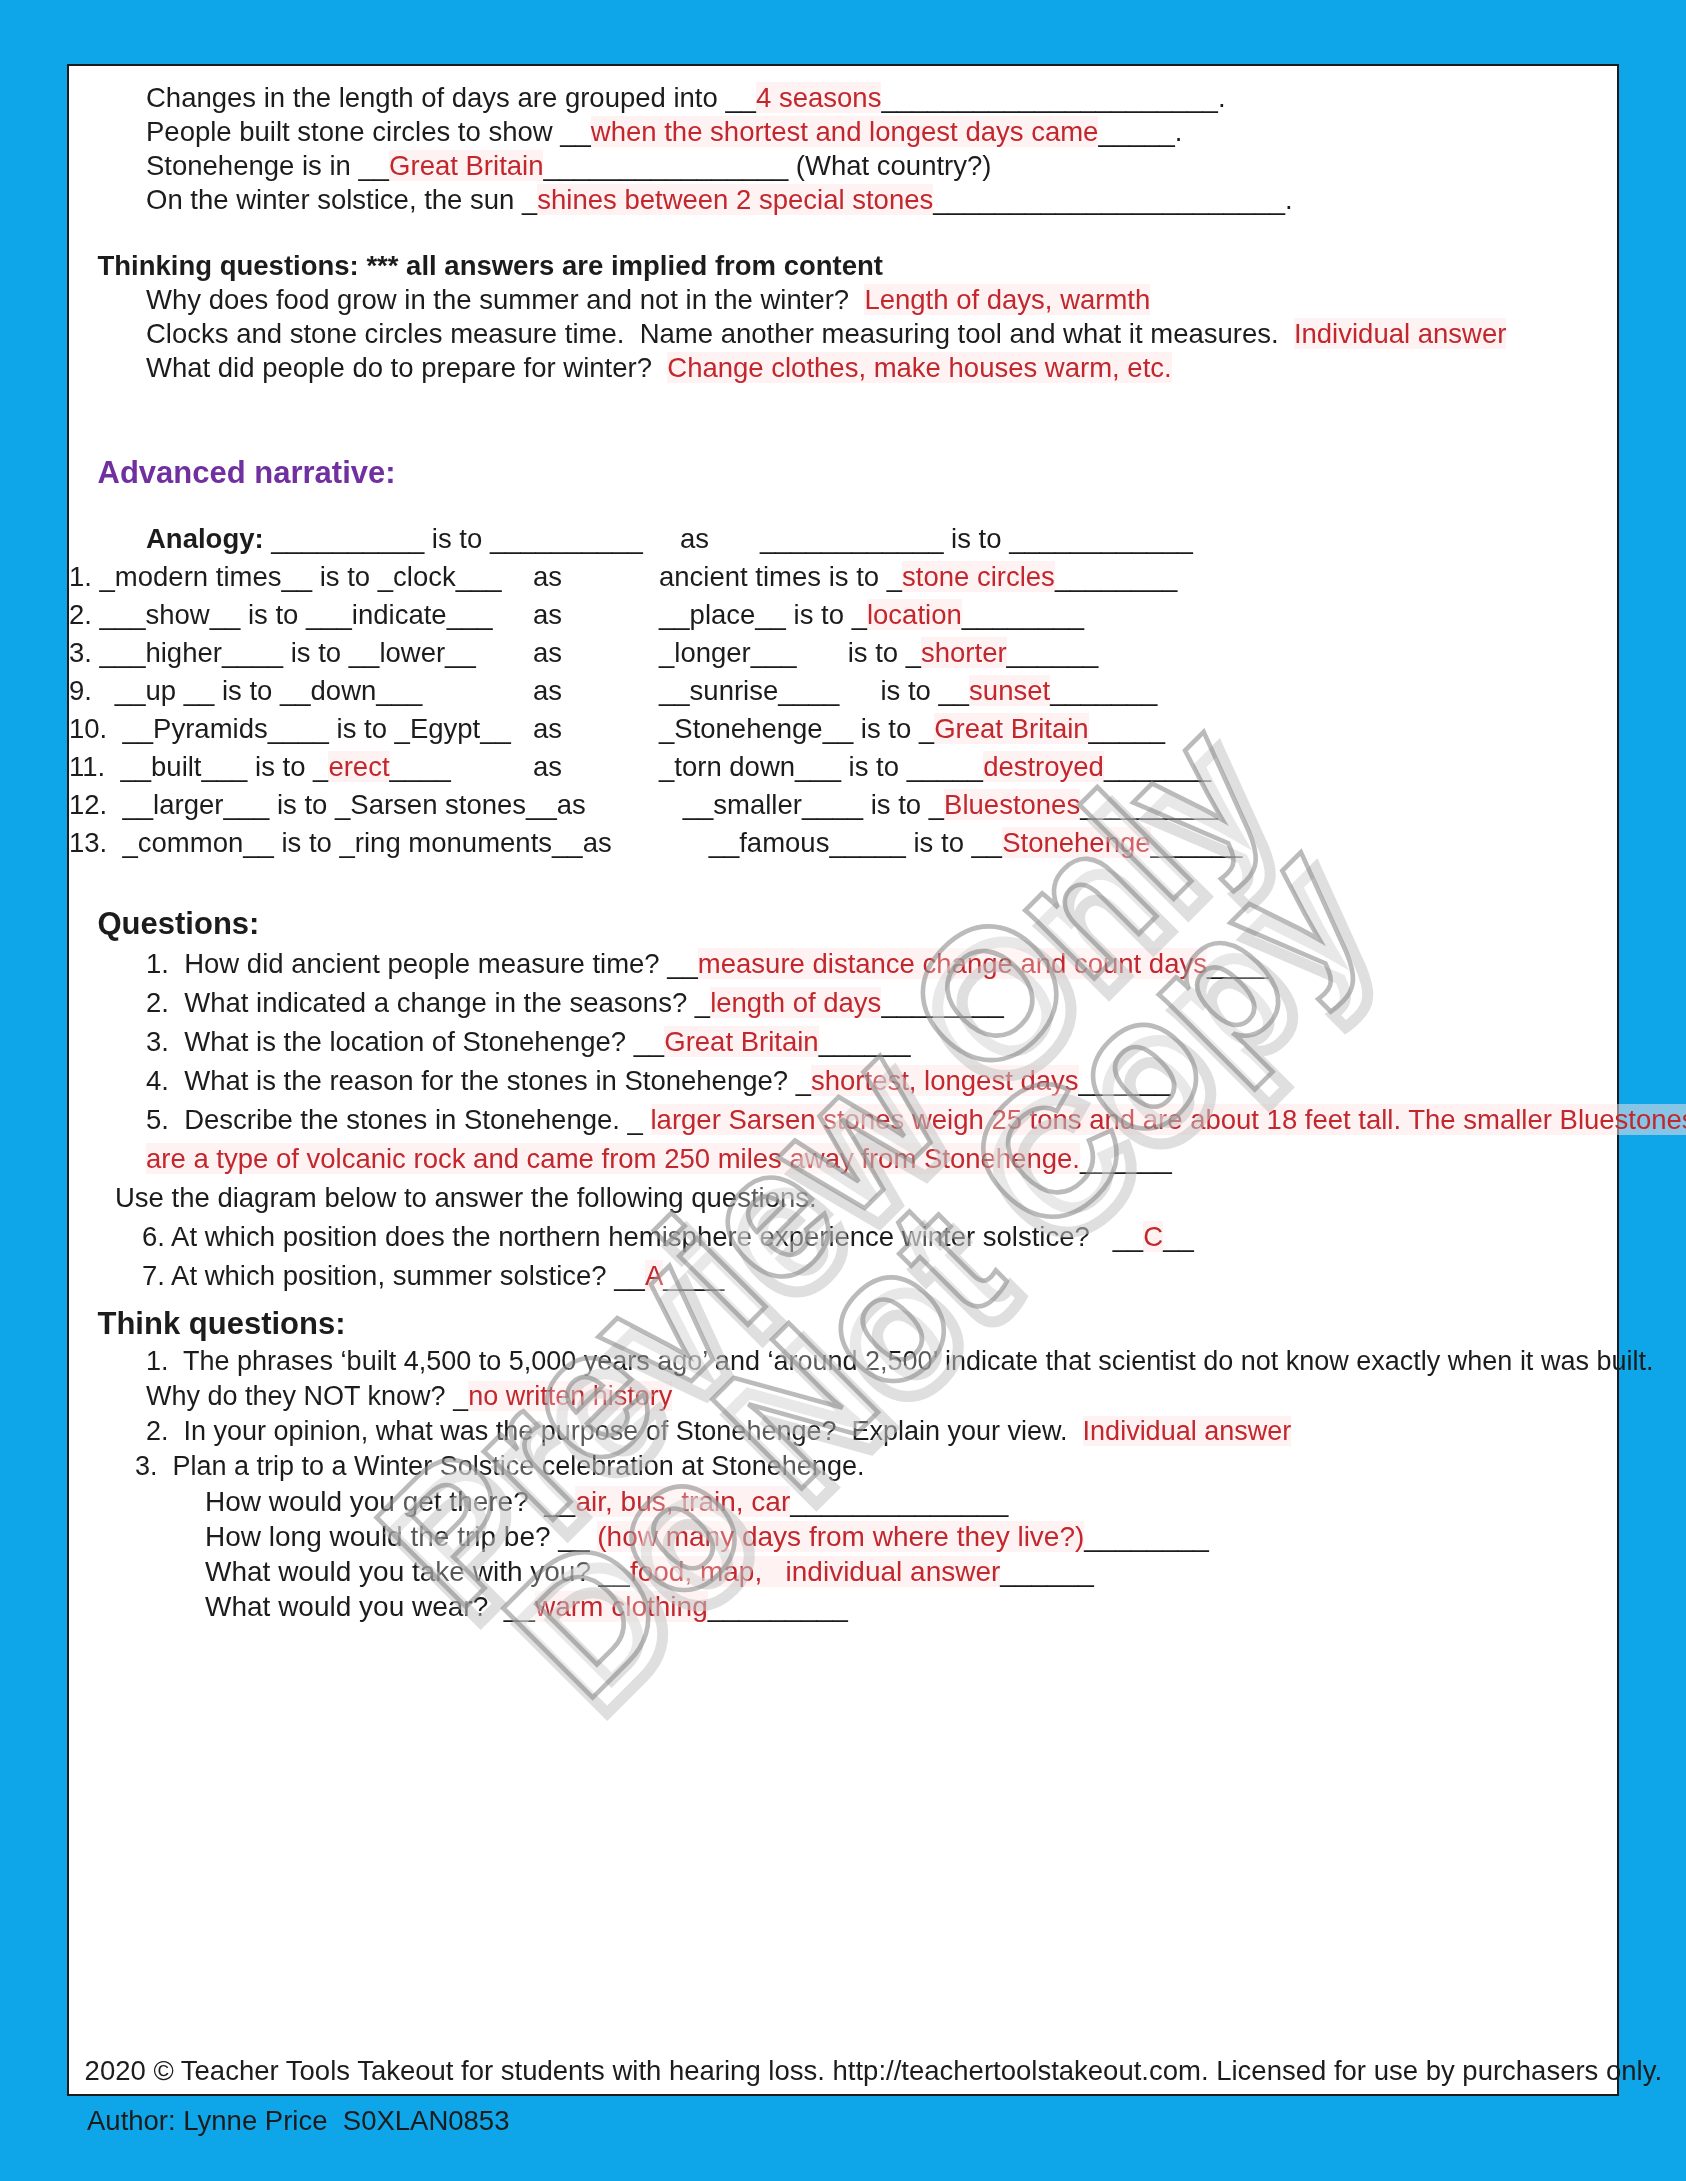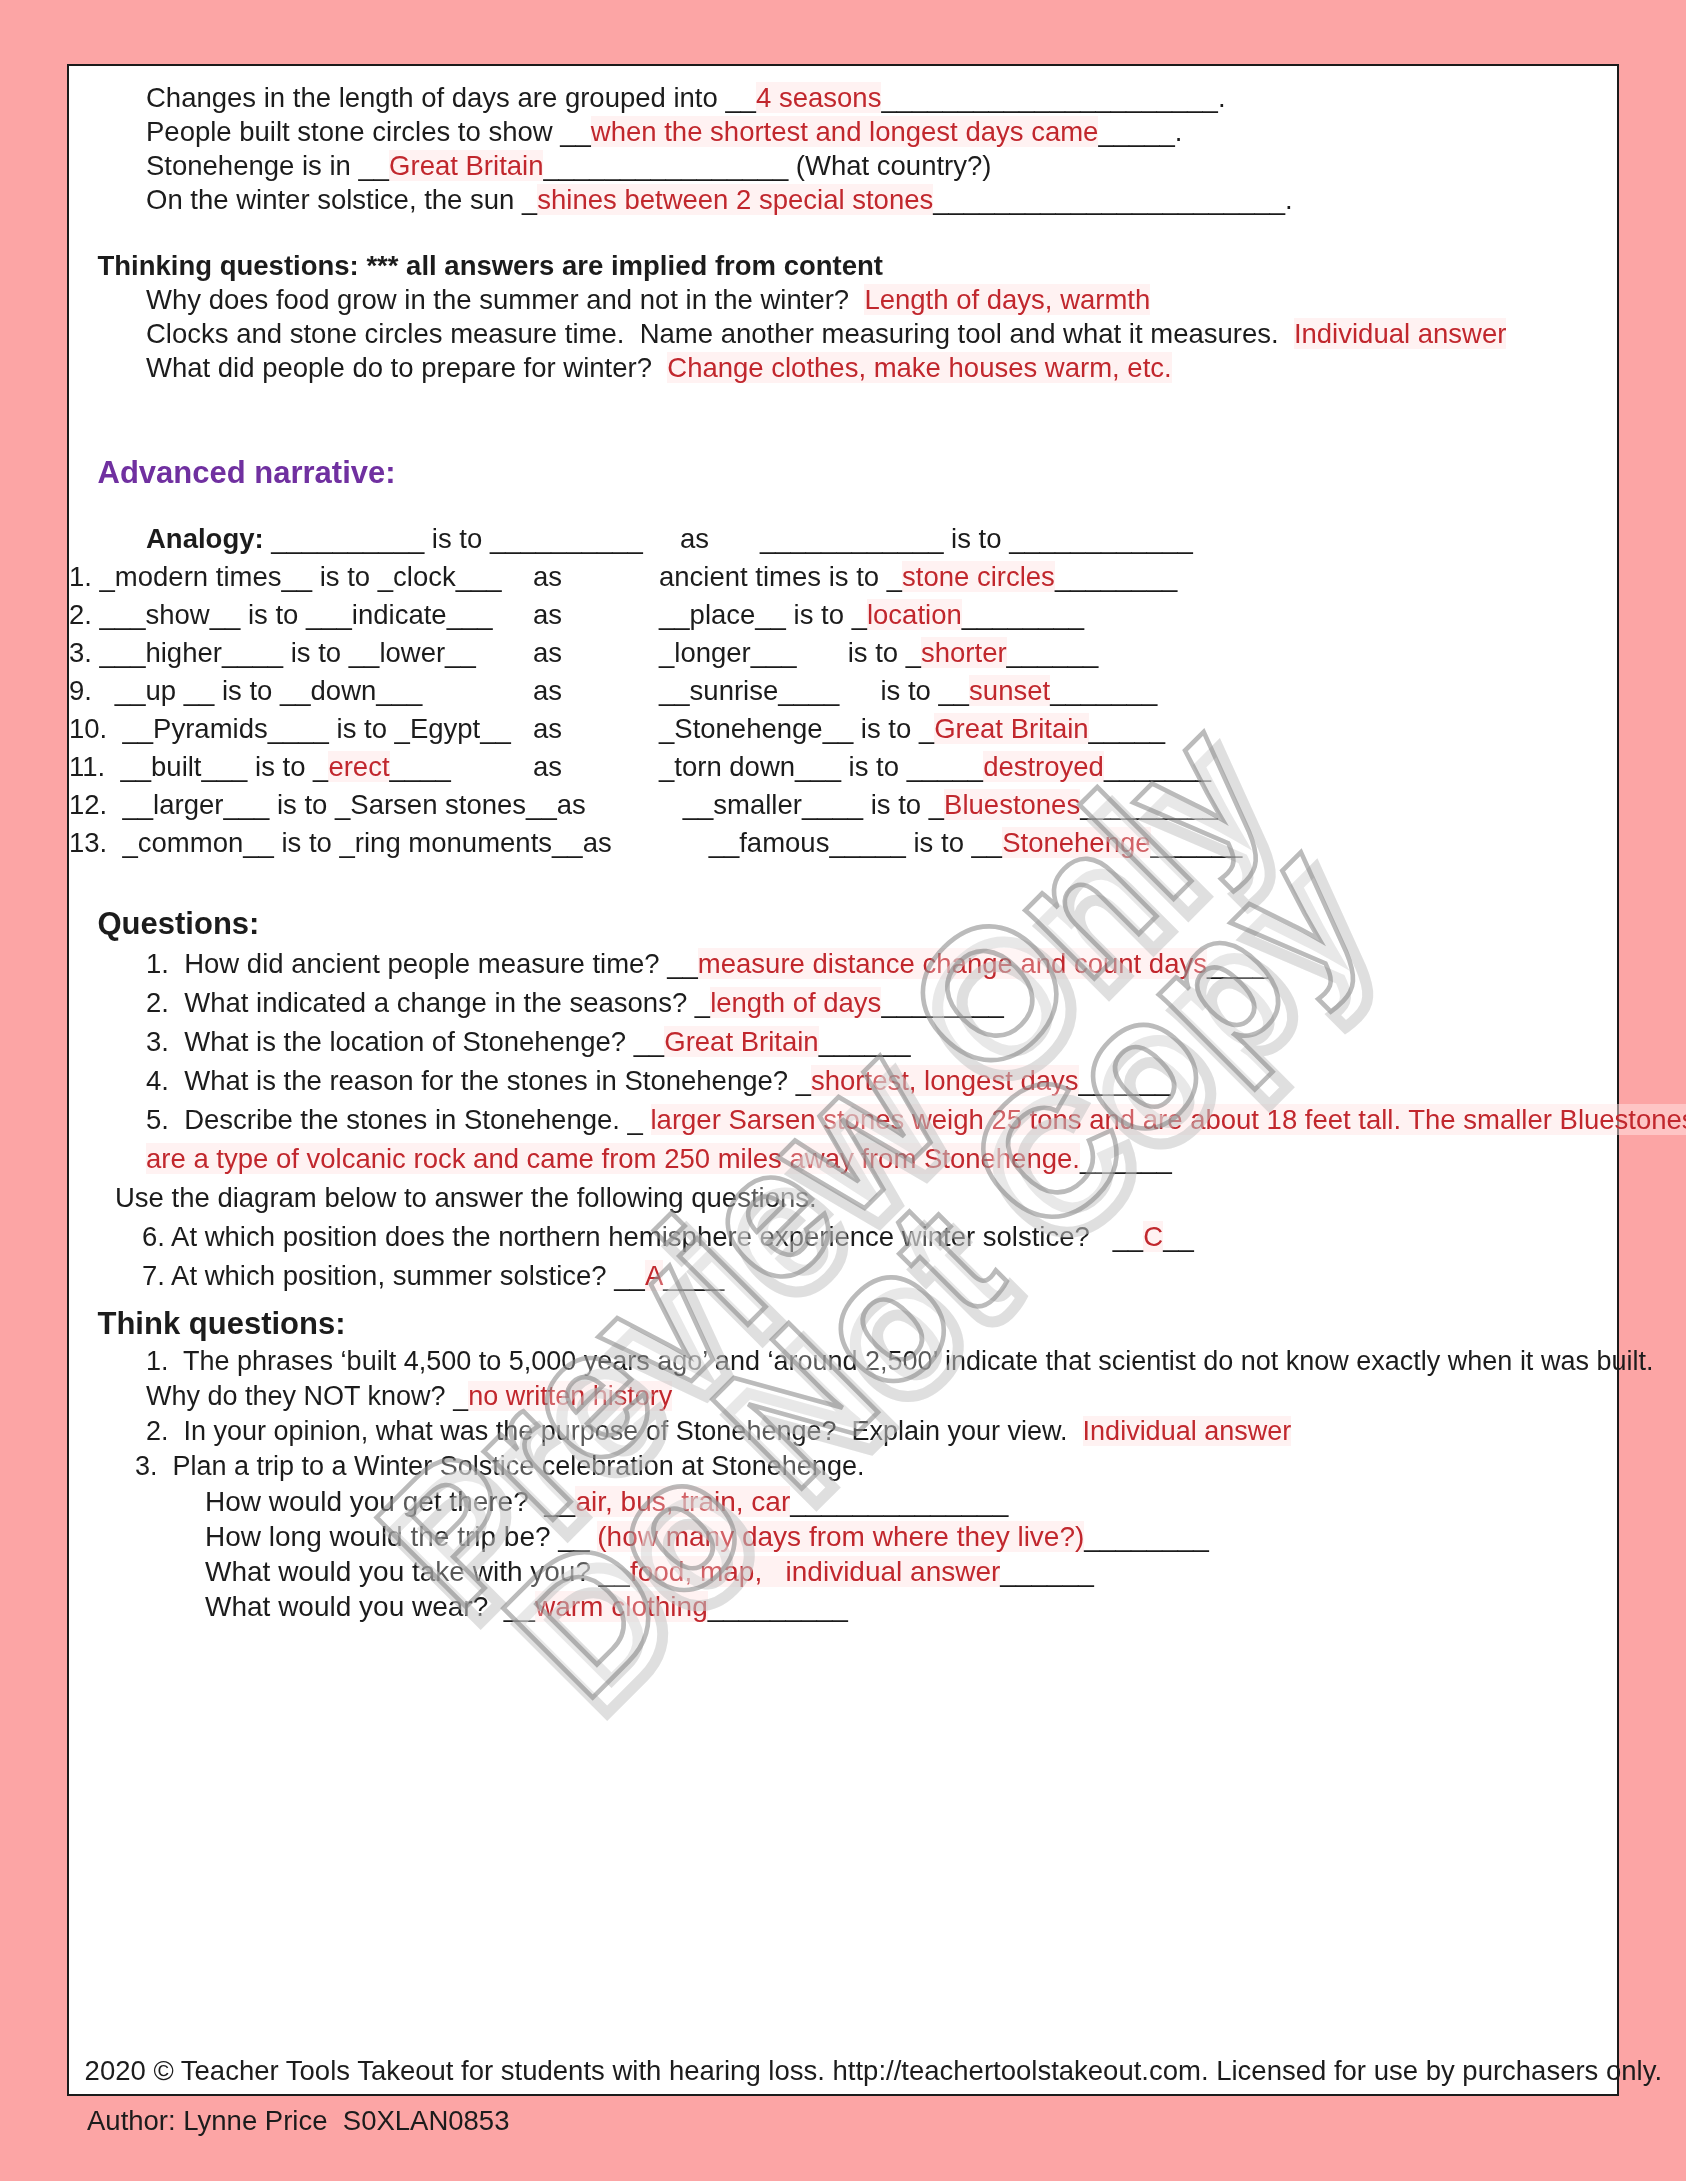--- a/index.html
+++ b/index.html
@@ -1,16 +1,16 @@
 <!DOCTYPE html>
 <html style="font-size:14.7px"><head>
 <meta charset="utf-8">
 <style>
   html,body{margin:0;padding:0;background:#ffffff;}
-  #page{position:relative;width:1686px;height:2182px;background:#fca5a5;overflow:hidden;
+  #page{position:relative;width:1686px;height:2182px;background:#0ea5e9;overflow:hidden;
         font-family:"Liberation Sans", sans-serif;color:#1c1c1c;}
   #doc{position:absolute;left:67px;top:64px;width:1552px;height:2032px;
        border:2.8px solid #1b1b1b;box-sizing:border-box;padding-top:14.7px;background:#fff;}
   .line{white-space:pre;font-size:27.5px;line-height:34px;padding-left:77px;color:#1c1c1c;}
   .h-thinking{margin-top:31px;font-weight:bold;padding-left:28.5px;line-height:35px;}
   .h-advanced{margin-top:68px;padding-left:28.5px;font-size:31px;line-height:40px;
               color:#7030a0;font-weight:bold;}
   .a-header{margin-top:26px;line-height:39px;}
   .arow{display:flex;line-height:38px;font-size:27.5px;white-space:pre;}
   .acl{min-width:464px;}

